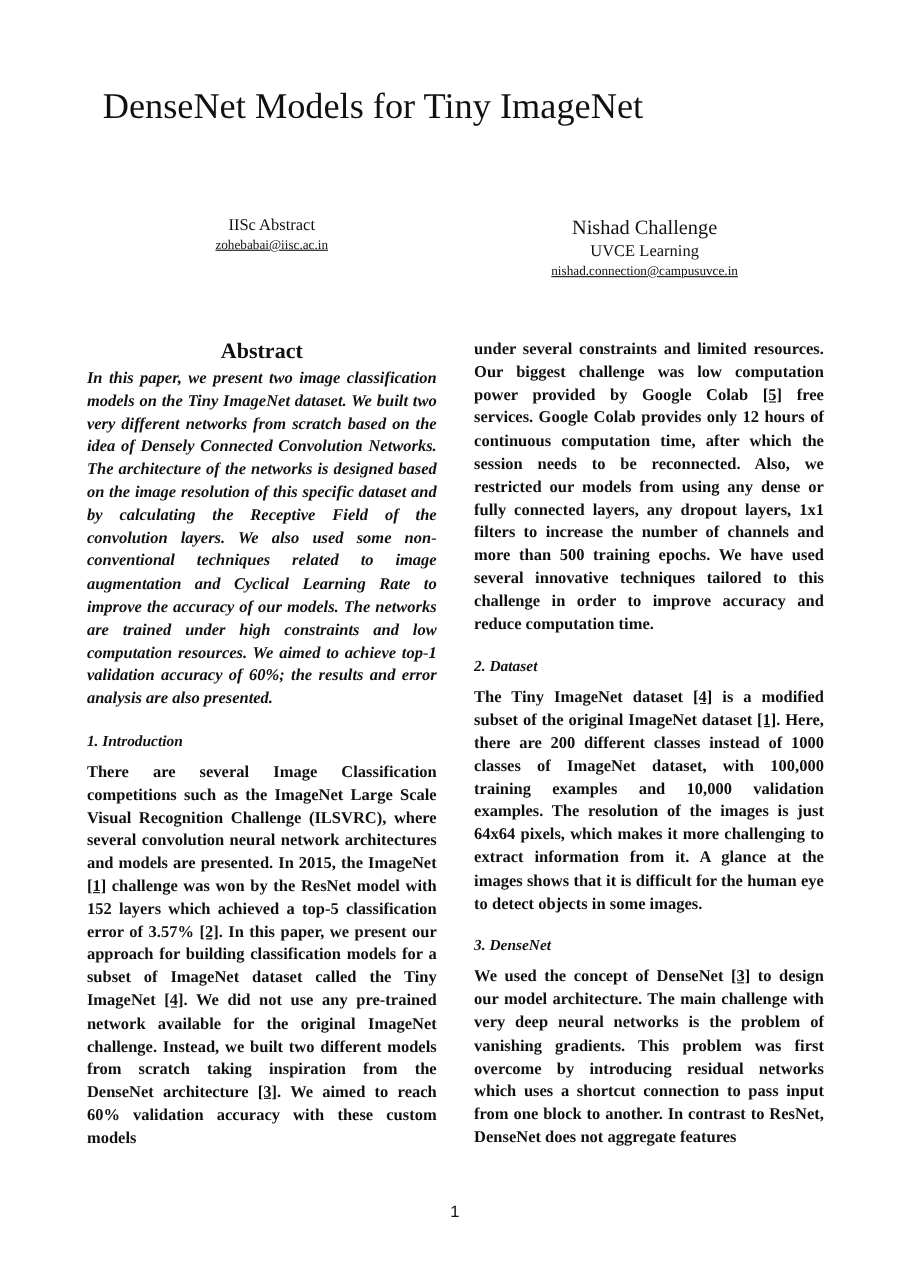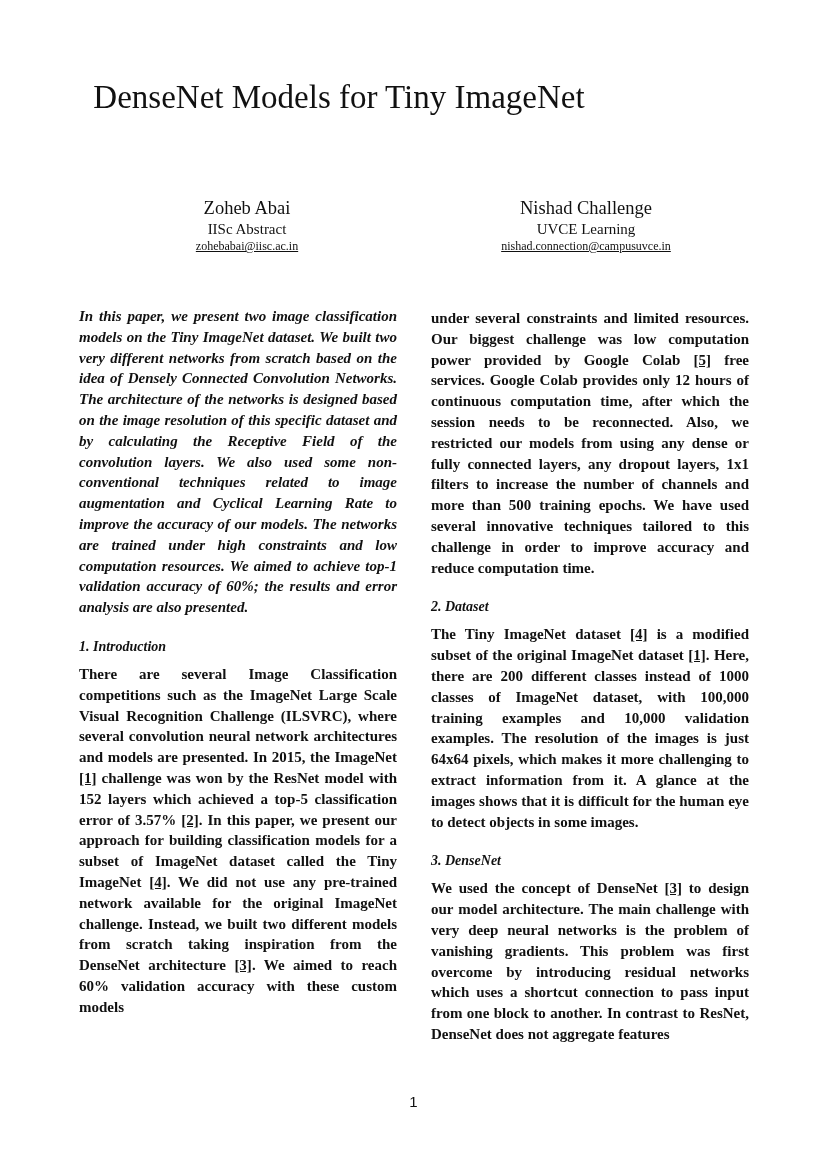--- a/index.html
+++ b/index.html
@@ -22,31 +22,31 @@
   .page-num { position:absolute; left:0; width:827px; top:1093px; text-align:center; font-family:"Liberation Sans",sans-serif; font-size:15px; }
 </style>
 </head>
 <body>
 
 <div class="title">
   <div>DenseNet Models for Tiny ImageNet</div>
 </div>
 
 <div class="author" id="author-1">
-  <div class="name">Zoheb Abai</div>
   <div class="aff">IISc Abstract</div>
   <div class="email">zohebabai@iisc.ac.in</div>
 </div>
 <div class="author" id="author-2">
   <div class="name">Nishad Challenge</div>
   <div class="aff">UVCE Learning</div>
   <div class="email">nishad.connection@campusuvce.in</div>
 </div>
 
 <div class="col" id="col-left">
+  <div class="abs-head">Abstract</div>
   <p class="abstract">In this paper, we present two image classification models on the Tiny ImageNet dataset. We built two very different networks from scratch based on the idea of Densely Connected Convolution Networks. The architecture of the networks is designed based on the image resolution of this specific dataset and by calculating the Receptive Field of the convolution layers. We also used some non-conventional techniques related to image augmentation and Cyclical Learning Rate to improve the accuracy of our models. The networks are trained under high constraints and low computation resources. We aimed to achieve top-1 validation accuracy of 60%; the results and error analysis are also presented.</p>
 
   <h2>1. Introduction</h2>
   <p><span>There are several Image Classification competitions such as the ImageNet Large Scale Visual Recognition Challenge (ILSVRC), where several convolution neural network architectures and models are presented. In 2015, the ImageNet </span><span class="ref">[1]</span><span> challenge was won by the ResNet model with 152 layers which achieved a top-5 classification error of 3.57% </span><span class="ref">[2]</span><span>. In this paper, we present our approach for building classification models for a subset of ImageNet dataset called the Tiny ImageNet </span><span class="ref">[4]</span><span>. We did not use any pre-trained network available for the original ImageNet challenge. Instead, we built two different models from scratch taking inspiration from the DenseNet architecture </span><span class="ref">[3]</span><span>. We aimed to reach 60% validation accuracy with these custom models</span></p>
 </div>
 
 <div class="col" id="col-right" style="top:308px;">
   <p><span>under several constraints and limited resources. Our biggest challenge was low computation power provided by Google Colab </span><span class="ref">[5]</span><span> free services. Google Colab provides only 12 hours of continuous computation time, after which the session needs to be reconnected. Also, we restricted our models from using any dense or fully connected layers, any dropout layers, 1x1 filters to increase the number of channels and more than 500 training epochs. We have used several innovative techniques tailored to this challenge in order to improve accuracy and reduce computation time.</span></p>
 
   <h2>2. Dataset</h2>

